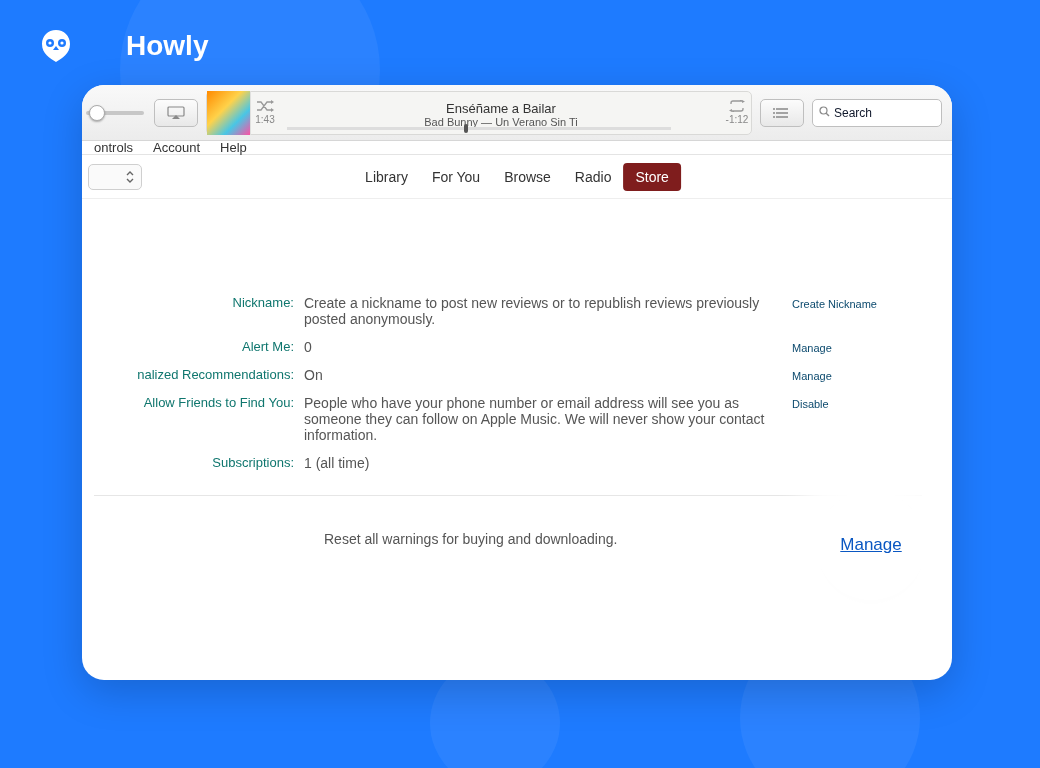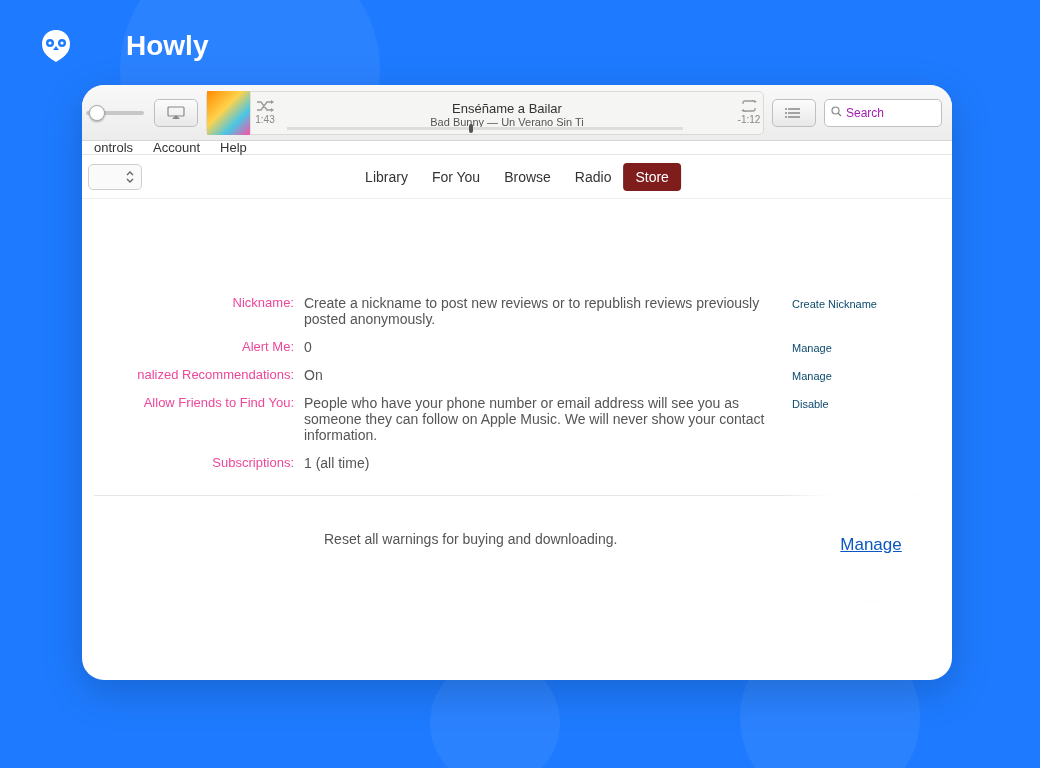--- a/index.html
+++ b/index.html
@@ -51,38 +51,38 @@
   .lcd { flex:1; margin: 6px 8px; height: 44px; background:#f5f5f3; border:1px solid #d9d9d7; border-radius:5px; display:flex; align-items:center; position:relative; }
   .art { width:44px; height:44px; background: linear-gradient(135deg,#ff8a00,#ffd24a 40%,#49c6e5 70%,#ff4fa3); border-right:1px solid #e0e0de; }
   .lcd-center { flex:1; text-align:center; padding-top:4px; color:#555; font-size:11px; }
   .lcd-title { font-size:13px; color:#333; }
   .shuffle, .repeat { width:28px; height:44px; display:flex; flex-direction:column; align-items:center; justify-content:center; color:#888; font-size:9px; gap:2px;}
   .timecode { font-size:10px; color:#888; padding: 0 4px; }
   .progress { position:absolute; bottom:4px; left:80px; right:80px; height:3px; background:#ddd; }
   .progress .knob { position:absolute; left:46%; top:-3px; width:4px; height:9px; background:#555; border-radius:2px; }
 
   .listbtn { width:44px; height:28px; border:1px solid #bfbfbf; border-radius:5px; background:linear-gradient(#fcfcfc,#e8e8e8); display:flex; align-items:center; justify-content:center; margin-right:8px; }
-  .searchbox { width:118px; height:28px; border:1px solid #bfbfbf; border-radius:5px; background:#fff; display:flex; align-items:center; padding:0 6px; color:#a21caf; font-size:12px; }
+  .searchbox { width:130px; height:28px; border:1px solid #bfbfbf; border-radius:5px; background:#fff; display:flex; align-items:center; padding:0 6px; color:#0f172a; font-size:12px; }
   .searchbox span.mag { margin-right:4px; font-size:12px; }
 
   
   .menubar { height:14px; border-bottom:1px solid #e4e4e4; display:flex; align-items:center; font-size:13px; color:#333; padding-left:2px; }
   .menubar .mi { padding: 0 10px; }
 
   
   .navbar { height:44px; border-bottom:1px solid #eee; display:flex; align-items:center; font-size:14px; position:relative; }
   .dropdown { width:54px; height:26px; margin-left:6px; border:1px solid #cfcfcf; border-radius:5px; display:flex; align-items:center; justify-content:flex-end; padding-right:6px; color:#555; background:#fafafa; }
   .nav-center { position:absolute; left:50%; transform:translateX(-50%); display:flex; align-items:center; }
   .tab { padding: 6px 12px; color:#333; border-radius:4px; }
   .tab.active { background:#7f1d1d; color:#fff; }
 
   
   .content { padding: 90px 30px 0 12px; font-size:14px; color:#555; }
   .row { display:flex; padding: 6px 0; }
-  .label { width: 210px; text-align:right; color:#ec4899; padding-right:10px; font-size:13px; }
+  .label { width: 210px; text-align:right; color:#0f766e; padding-right:10px; font-size:13px; }
   .value { flex:1; color:#555; padding-right:10px; }
   .action { width:130px; }
   .action a { color:#0c4a6e; text-decoration:none; font-size:11px; }
 
   .divider { border-top:1px solid #e6e6e6; margin: 18px 0 0 0; }
 
   .resetrow { display:flex; align-items:center; padding: 30px 30px 0 230px; }
   .resetrow .txt { flex:1; color:#555; font-size:14px; }
   .resetbtn { border:1px solid #bfbfbf; border-radius:5px; padding:4px 18px; background:linear-gradient(#fdfdfd,#efefef); font-size:13px; color:#333; }
 

